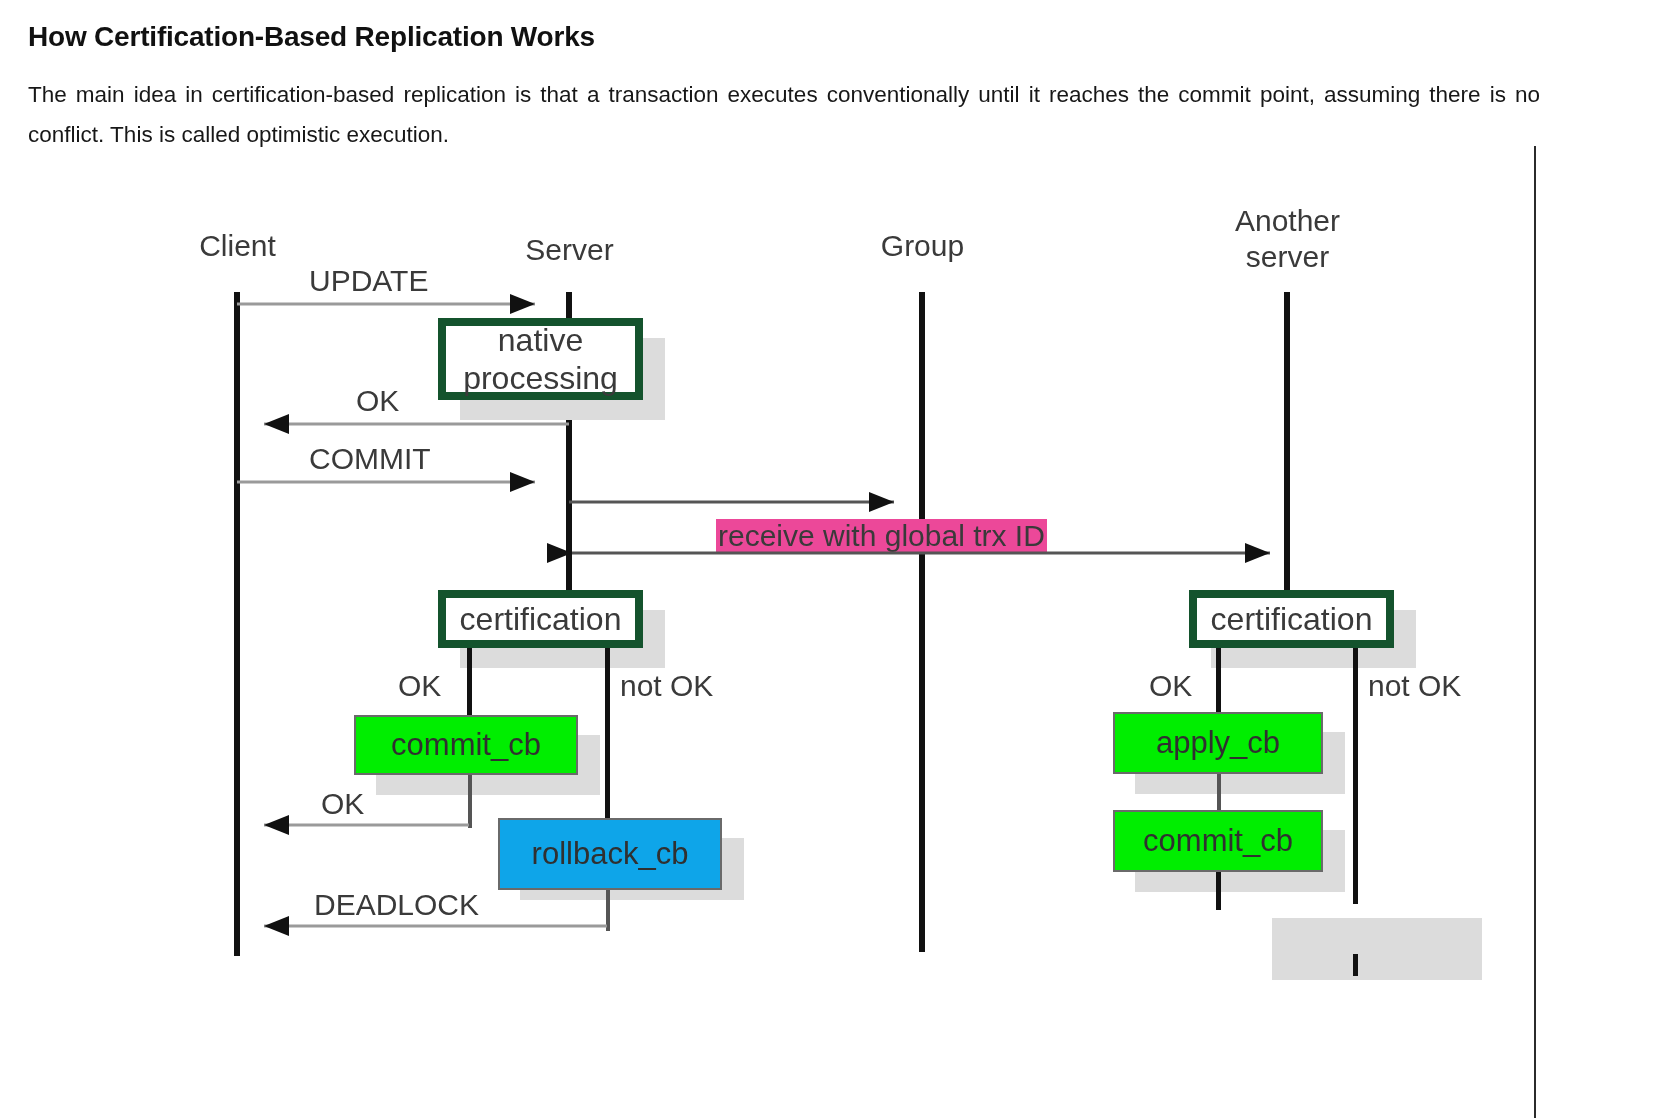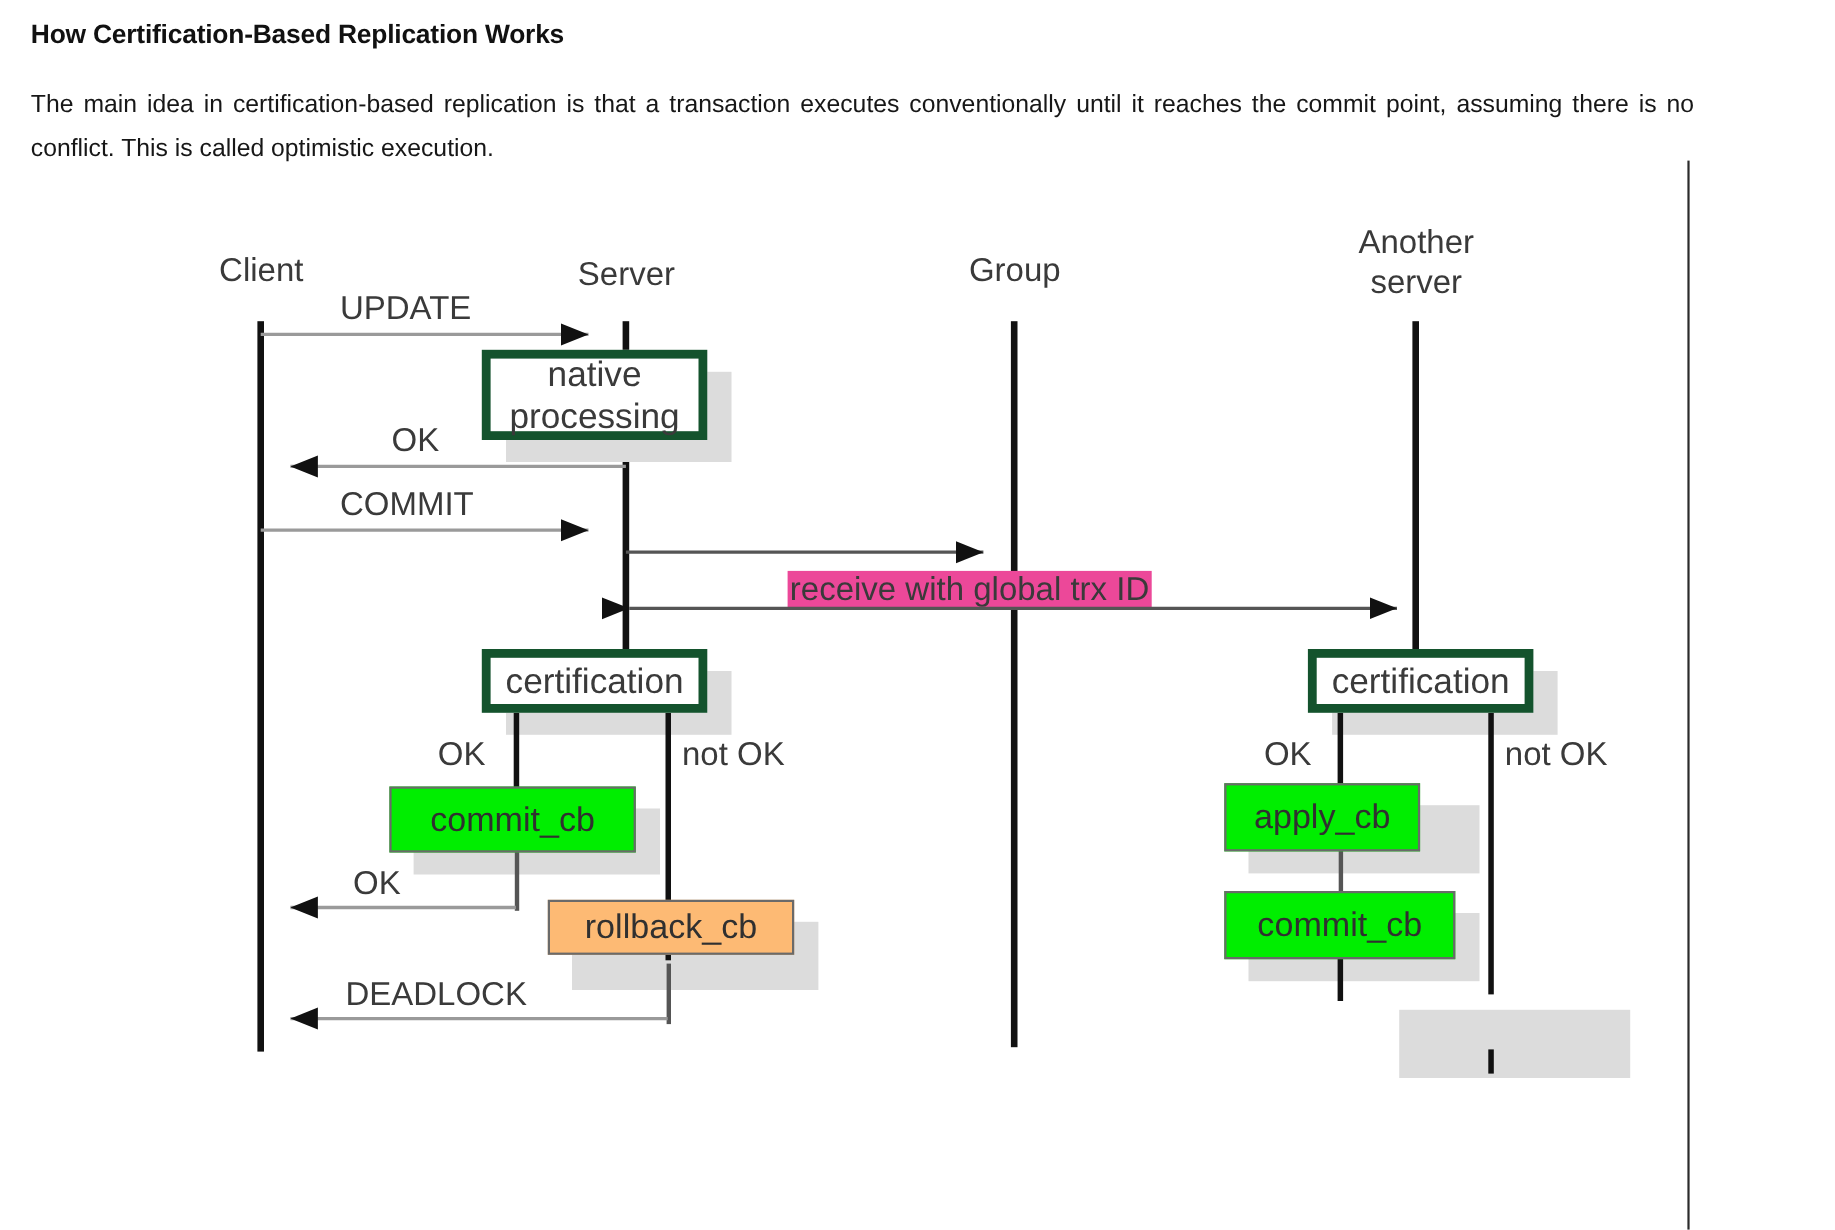--- a/index.html
+++ b/index.html
@@ -12,21 +12,21 @@
     height: 1118px;
     font-family: "Liberation Sans", sans-serif;
     color: #1a1a1a;
     overflow: hidden;
     position: relative;
   }
   #page-title {
     position: absolute;
     left: 28px;
     top: 2px;
-    font-size: 24px;
+    font-size: 28px;
     font-weight: bold;
     letter-spacing: -0.2px;
     color: #111111;
     white-space: nowrap;
   }
   #intro-paragraph {
     position: absolute;
     left: 28px;
     top: 52px;
     width: 1512px;
@@ -210,23 +210,23 @@
   <div class="branch-line" style="left:1321px; top:648px; height:256px;"></div>
   <div class="branch-line" style="left:1321px; top:954px; height:22px;"></div>
 
   <div class="branch-label" style="left:1117px; top:669px;">OK</div>
   <div class="branch-label" style="left:1336px; top:669px;">not OK</div>
 
   <div class="box-shadow-el" style="left:344px; top:735px; width:224px; height:60px;"></div>
   <div class="cb-box" style="left:322px; top:715px; width:224px; height:60px; background:#00ee00;">commit_cb</div>
 
   <div class="box-shadow-el" style="left:488px; top:838px; width:224px; height:62px;"></div>
-  <div class="cb-box" style="left:466px; top:818px; width:224px; height:50px; background:#fdba74;">rollback_cb</div>
+  <div class="cb-box" style="left:466px; top:818px; width:224px; height:72px; background:#0ea5e9;">rollback_cb</div>
 
   <div class="box-shadow-el" style="left:1103px; top:732px; width:210px; height:62px;"></div>
-  <div class="cb-box" style="left:1081px; top:712px; width:178px; height:62px; background:#00ee00;">apply_cb</div>
+  <div class="cb-box" style="left:1081px; top:712px; width:210px; height:62px; background:#00ee00;">apply_cb</div>
 
   <div class="box-shadow-el" style="left:1103px; top:830px; width:210px; height:62px;"></div>
   <div class="cb-box" style="left:1081px; top:810px; width:210px; height:62px; background:#00ee00;">commit_cb</div>
 
   <div class="box-shadow-el" style="left:1240px; top:918px; width:210px; height:62px;"></div>
 
 </div>
 
 </body></html>

